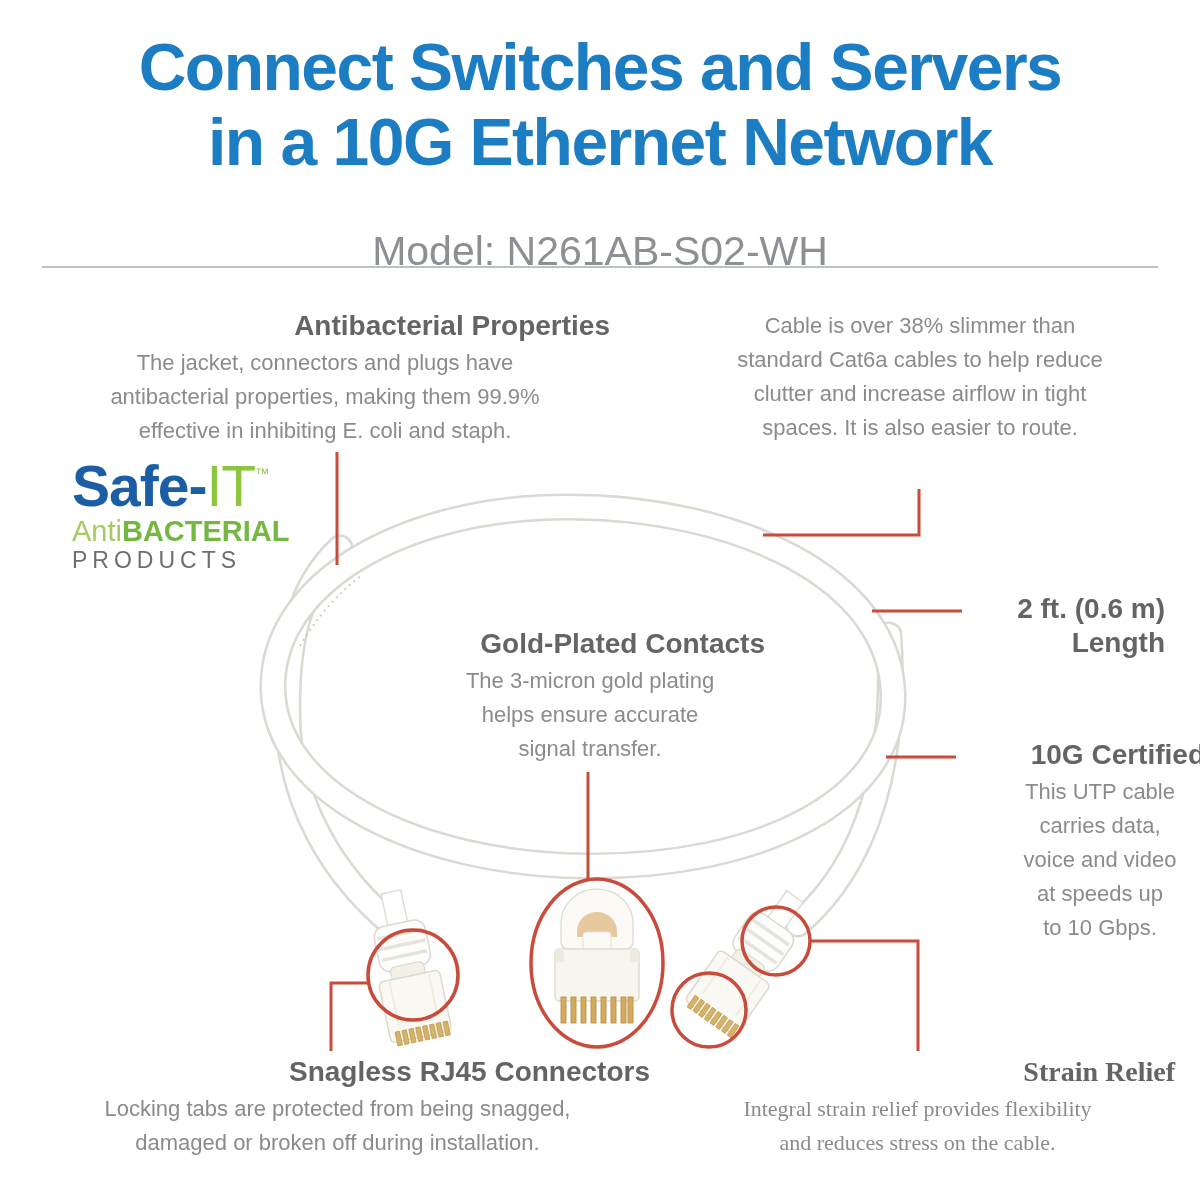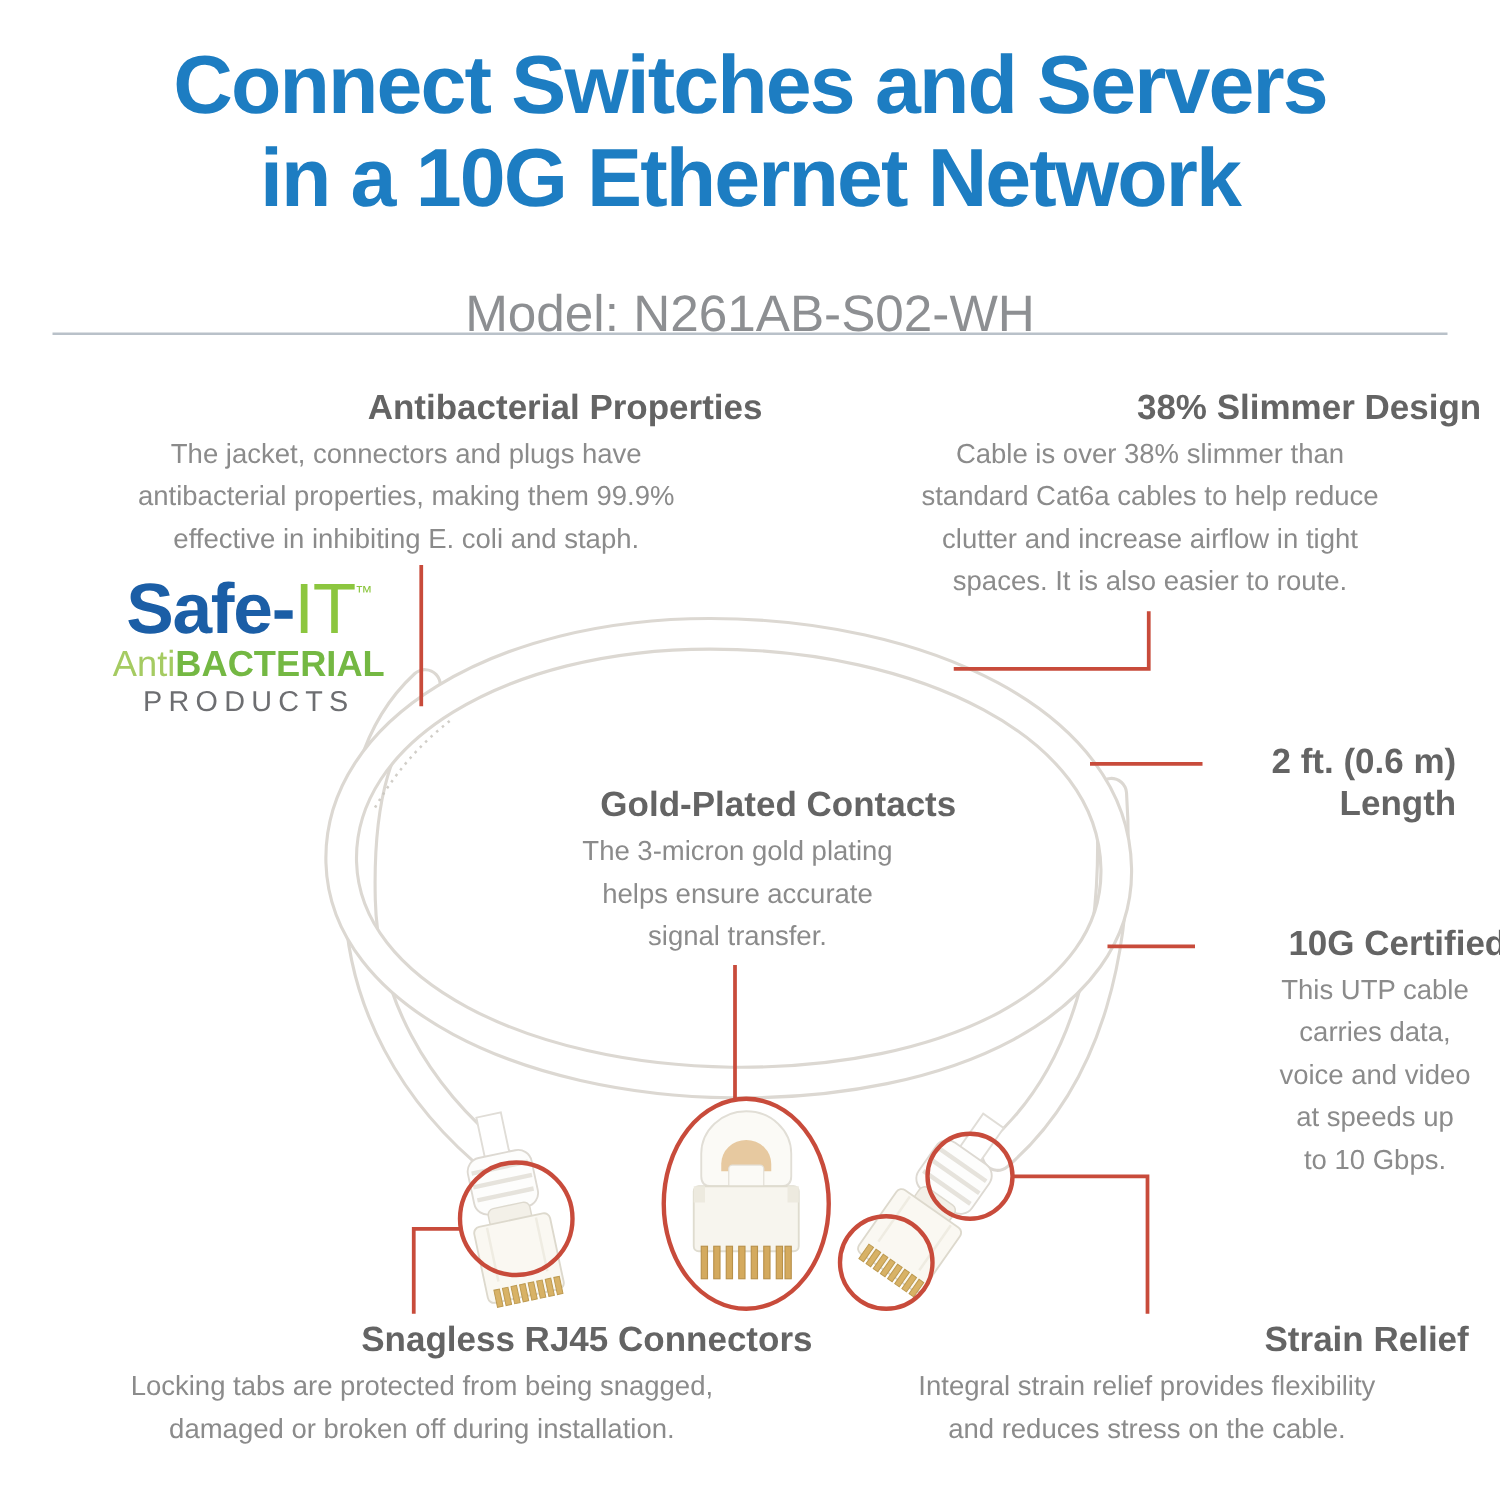--- a/index.html
+++ b/index.html
@@ -27,23 +27,23 @@
   }
   .callout p {
     margin:0; font-size:22px; line-height:34px; color:#8b8b8b; white-space:pre-line;
   }
   .cb-antibacterial { left:40px;  top:309px; width:570px; }
   .cb-slimmer       { left:655px; top:309px; width:530px; }
   .cb-gold          { left:415px; top:627px; width:350px; }
   .cb-length        { left:950px; top:592px; width:215px; }
   .cb-certified     { left:995px; top:738px; width:210px; }
   .cb-snagless      { left:25px;  top:1055px; width:625px; }
-  .cb-strain        { left:660px; top:1055px; width:515px; }
+  .cb-strain        { left:660px; top:1055px; width:515px;font-family:Liberation Serif, serif; }
   
-  .logo { left:72px; top:444px; width:254px; text-align:center; }
+  .logo { left:72px; top:444px; width:254px; text-align:left; }
   .logo .row1 { font-size:57px; line-height:58px; font-weight:bold; letter-spacing:-1px; }
   .logo .safe   { color:#1b5ea6; }
   .logo .hyphen { color:#1b5ea6; }
   .logo .it     { color:#8cc63f; font-weight:normal; }
   .logo .tm     { color:#8cc63f; font-size:14px; vertical-align:28px; font-weight:normal; }
   .logo .row2 { font-size:29px; line-height:31px; margin-top:1px; }
   .logo .anti      { color:#a5cb62; }
   .logo .bacterial { color:#74b843; font-weight:bold; }
   .logo .row3 { font-size:23px; line-height:25px; color:#6d6e71; letter-spacing:5px; margin-top:1px; }
   svg.art { left:0; top:0; }
@@ -155,21 +155,20 @@
   <div class="abs divider"></div>
 
   <div class="abs callout cb-antibacterial">
     <h3>Antibacterial Properties</h3>
     <p>The jacket, connectors and plugs have
 antibacterial properties, making them 99.9%
 effective in inhibiting E. coli and staph.</p>
   </div>
 
   <div class="abs callout cb-slimmer">
-    <h3>38% Slimmer Design</h3>
     <p>Cable is over 38% slimmer than
 standard Cat6a cables to help reduce
 clutter and increase airflow in tight
 spaces. It is also easier to route.</p>
   </div>
 
   <div class="abs logo">
     <div class="row1"><span class="safe">Safe</span><span class="hyphen">-</span><span class="it">IT</span><span class="tm">™</span></div>
     <div class="row2"><span class="anti">Anti</span><span class="bacterial">BACTERIAL</span></div>
     <div class="row3">PRODUCTS</div>

